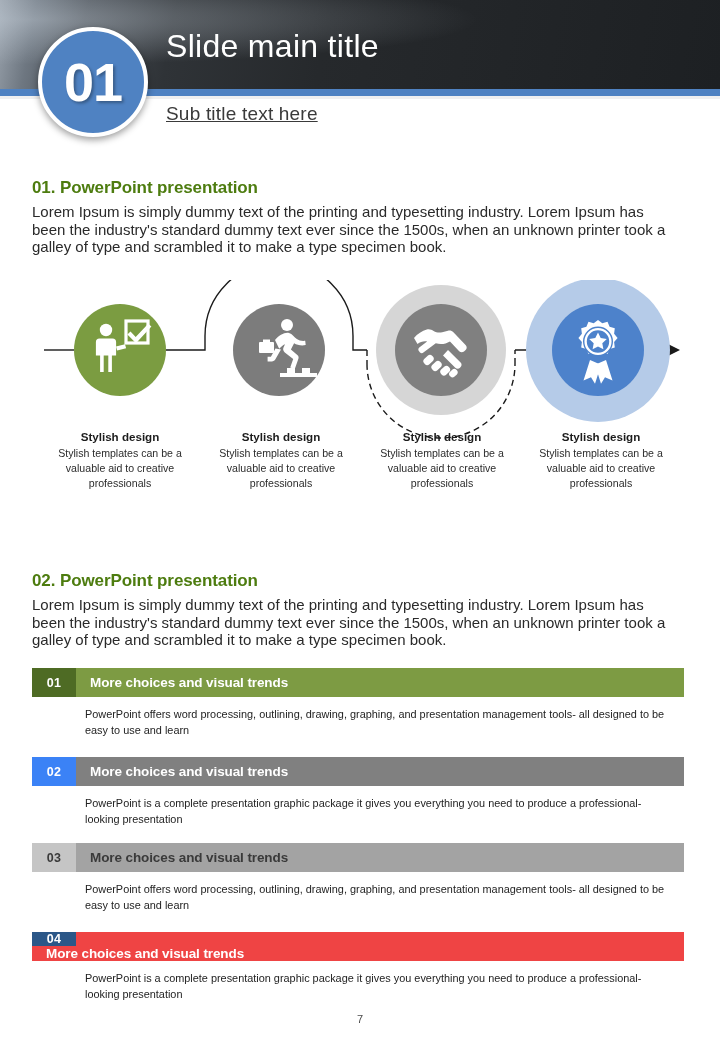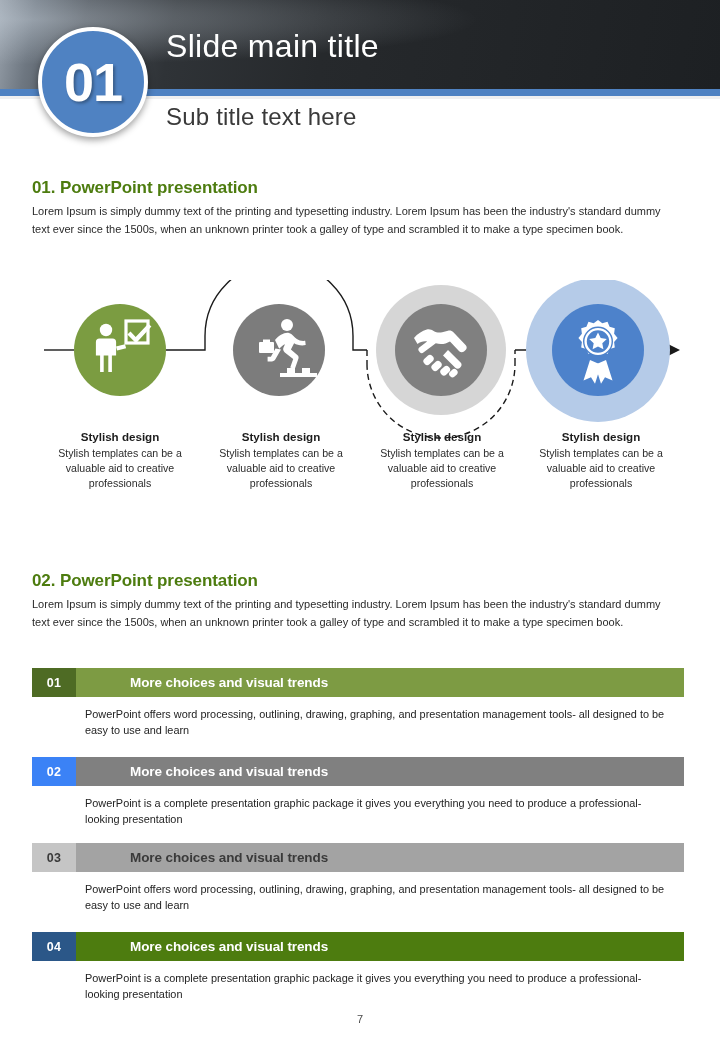--- a/index.html
+++ b/index.html
@@ -75,41 +75,42 @@
     left: 166px; top: 28px;
     font-size: 32px;
     color: #ffffff;
     letter-spacing: .3px;
     z-index: 5;
     white-space: nowrap;
   }
   .slide-subtitle {
     position: absolute;
     left: 166px; top: 103px;
-    font-size: 24px;
+    font-size: 19px;
     color: #3a3a3a;
     letter-spacing: .2px;
     white-space: nowrap;
+    text-decoration: underline;
   }
 
   
   .sec-heading {
     position: absolute;
     left: 32px;
     font-size: 17px;
     font-weight: bold;
     color: #4d7c0f;
     letter-spacing: -.1px;
     white-space: nowrap;
   }
   .sec-para {
     position: absolute;
     left: 32px;
     width: 646px;
-    font-size: 11px;
+    font-size: 15px;
     line-height: 17.5px;
     color: #2a2a2a;
   }
   #sec1-heading { top: 178px; }
   #sec1-para    { top: 203px; }
   #sec2-heading { top: 571px; }
   #sec2-para    { top: 596px; }
 
   
   .process {
@@ -154,21 +155,20 @@
     letter-spacing: .3px;
   }
   .list-bar-title {
     flex: 1;
     display: flex;
     align-items: center;
     padding-left: 14px;
     font-size: 13.5px;
     font-weight: bold;
     letter-spacing: -.1px;
-    margin-left: 40px;
   }
   .list-desc {
     margin: 10px 0 0 53px;
     width: 586px;
     font-size: 10.9px;
     line-height: 15.5px;
     color: #232323;
   }
 
   .page-num {
@@ -302,20 +302,20 @@
 
 <div class="list-block" style="top:843px;">
   <div class="list-bar" id="bar-2" style="background: #a3a3a3;">
     <div class="list-chip" id="chip-2" style="background: rgb(197, 197, 197); color: rgb(58, 58, 58);">03</div>
     <div class="list-bar-title" id="title-2" style="color: rgb(58, 58, 58);">More choices and visual trends</div>
   </div>
   <div class="list-desc">PowerPoint offers word processing, outlining, drawing, graphing, and presentation management tools- all designed to be easy to use and learn</div>
 </div>
 
 <div class="list-block" style="top:932px;">
-  <div class="list-bar" id="bar-3" style="background: #4d7c0f;">
+  <div class="list-bar" id="bar-3" style="background: #ef4444; flex-direction: column;">
     <div class="list-chip" id="chip-3" style="background: rgb(43, 87, 136); color: rgb(255, 255, 255);">04</div>
     <div class="list-bar-title" id="title-3" style="color: rgb(255, 255, 255);">More choices and visual trends</div>
   </div>
   <div class="list-desc">PowerPoint is a complete presentation graphic package it gives you everything you need to produce a professional-looking presentation</div>
 </div>
 
 <div class="page-num">7</div>
 
 </body></html>

